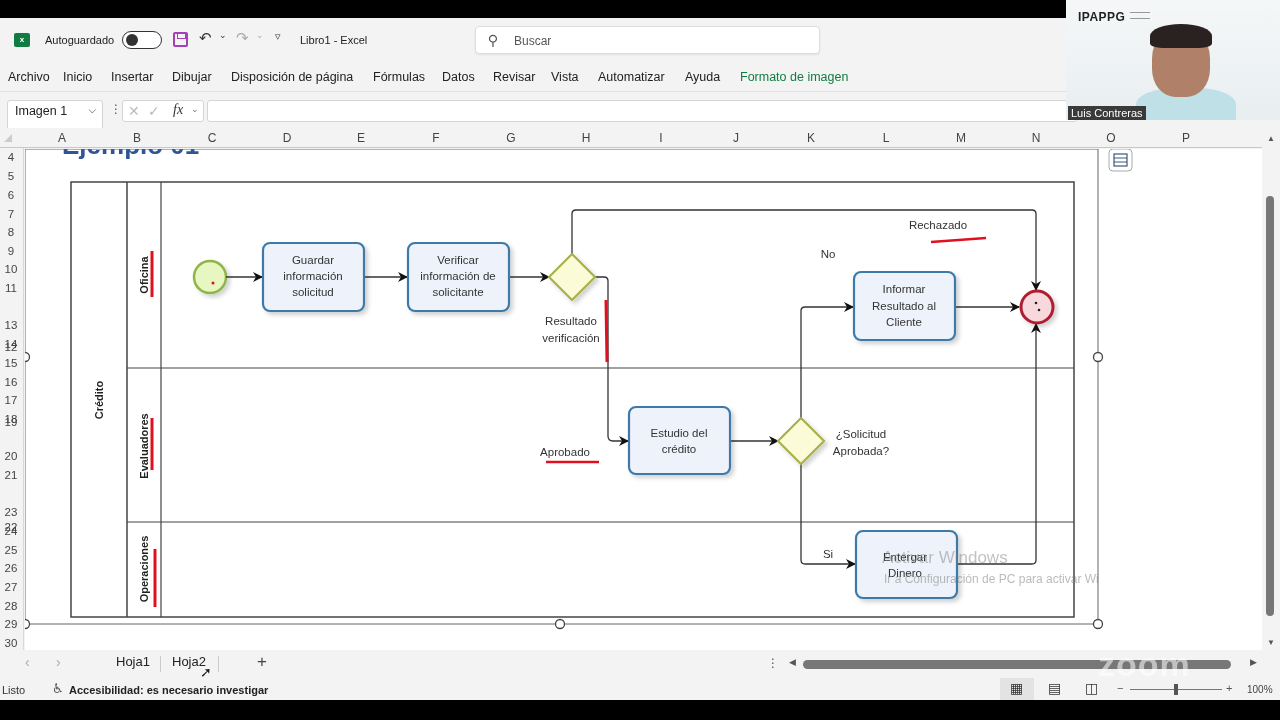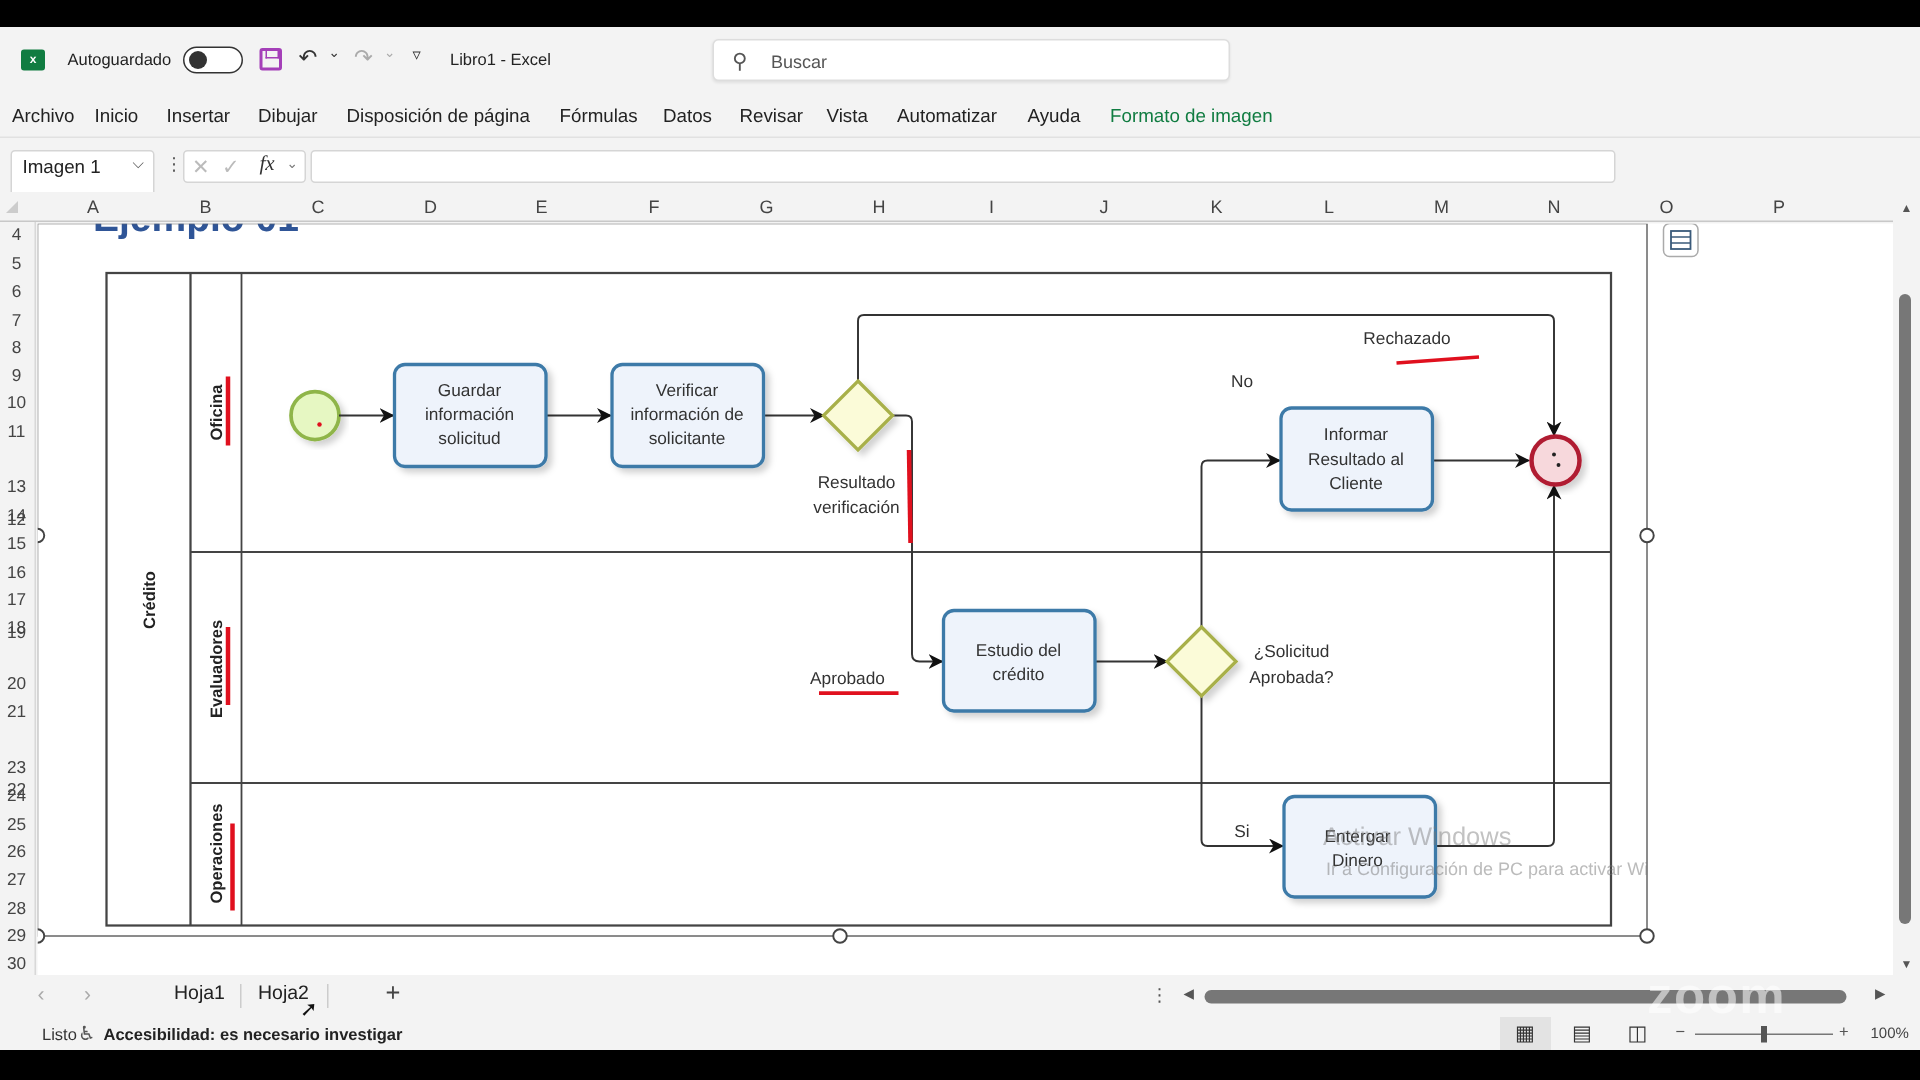--- a/index.html
+++ b/index.html
@@ -290,31 +290,39 @@
     <span class="abs" style="left:218px;top:6px;width:1px;height:16px;background:#ccc;"></span>
     <span class="abs" style="left:257px;top:2px;font-size:17px;color:#444;">+</span>
     <span class="abs" style="left:200px;top:14px;font-size:14px;color:#111;">➚</span>
     <span class="abs" style="left:767px;top:6px;font-size:12px;color:#555;">⋮</span>
     <span class="abs" style="left:789px;top:7px;font-size:9px;color:#555;">◀</span>
     <div class="hscroll-thumb"></div>
     <span class="abs" style="left:1250px;top:7px;font-size:9px;color:#555;">▶</span>
   </div>
 
   <div class="statusbar">
-    <span class="abs" style="left:28px;top:6px;">Listo</span>
+    <span class="abs" style="left:2px;top:6px;">Listo</span>
     <span class="abs" style="left:52px;top:3px;font-size:13px;color:#555;">♿</span>
     <span class="abs" style="left:69px;top:6px;font-weight:bold;color:#222;">Accesibilidad: es necesario investigar</span>
     <div class="abs" style="left:1000px;top:0;width:34px;height:22px;background:#e3e3e3;">
       <span class="abs" style="left:10px;top:2px;font-size:14px;color:#333;">▦</span>
     </div>
     <span class="abs" style="left:1048px;top:2px;font-size:14px;color:#333;">▤</span>
     <span class="abs" style="left:1085px;top:2px;font-size:14px;color:#333;">◫</span>
     <span class="abs" style="left:1117px;top:4px;color:#555;">−</span>
     <div class="abs" style="left:1130px;top:11px;width:92px;height:1px;background:#777;"></div>
     <div class="abs" style="left:1174px;top:6px;width:4px;height:11px;background:#555;"></div>
     <span class="abs" style="left:1226px;top:4px;color:#555;">+</span>
     <span class="abs" style="left:1247px;top:6px;font-size:10px;color:#444;">100%</span>
   </div>
   <div class="bottomblack"></div>
 
   <div class="zoom-wm">zoom</div>
 
+  <div class="video">
+    <span class="logo">IPAPPG</span>
+    <span class="logo-sub"></span>
+    <div class="body"></div>
+    <div class="head"></div>
+    <div class="hair"></div>
+    <span class="name">Luis Contreras</span>
+  </div>
 </div>
 
 </body></html>

